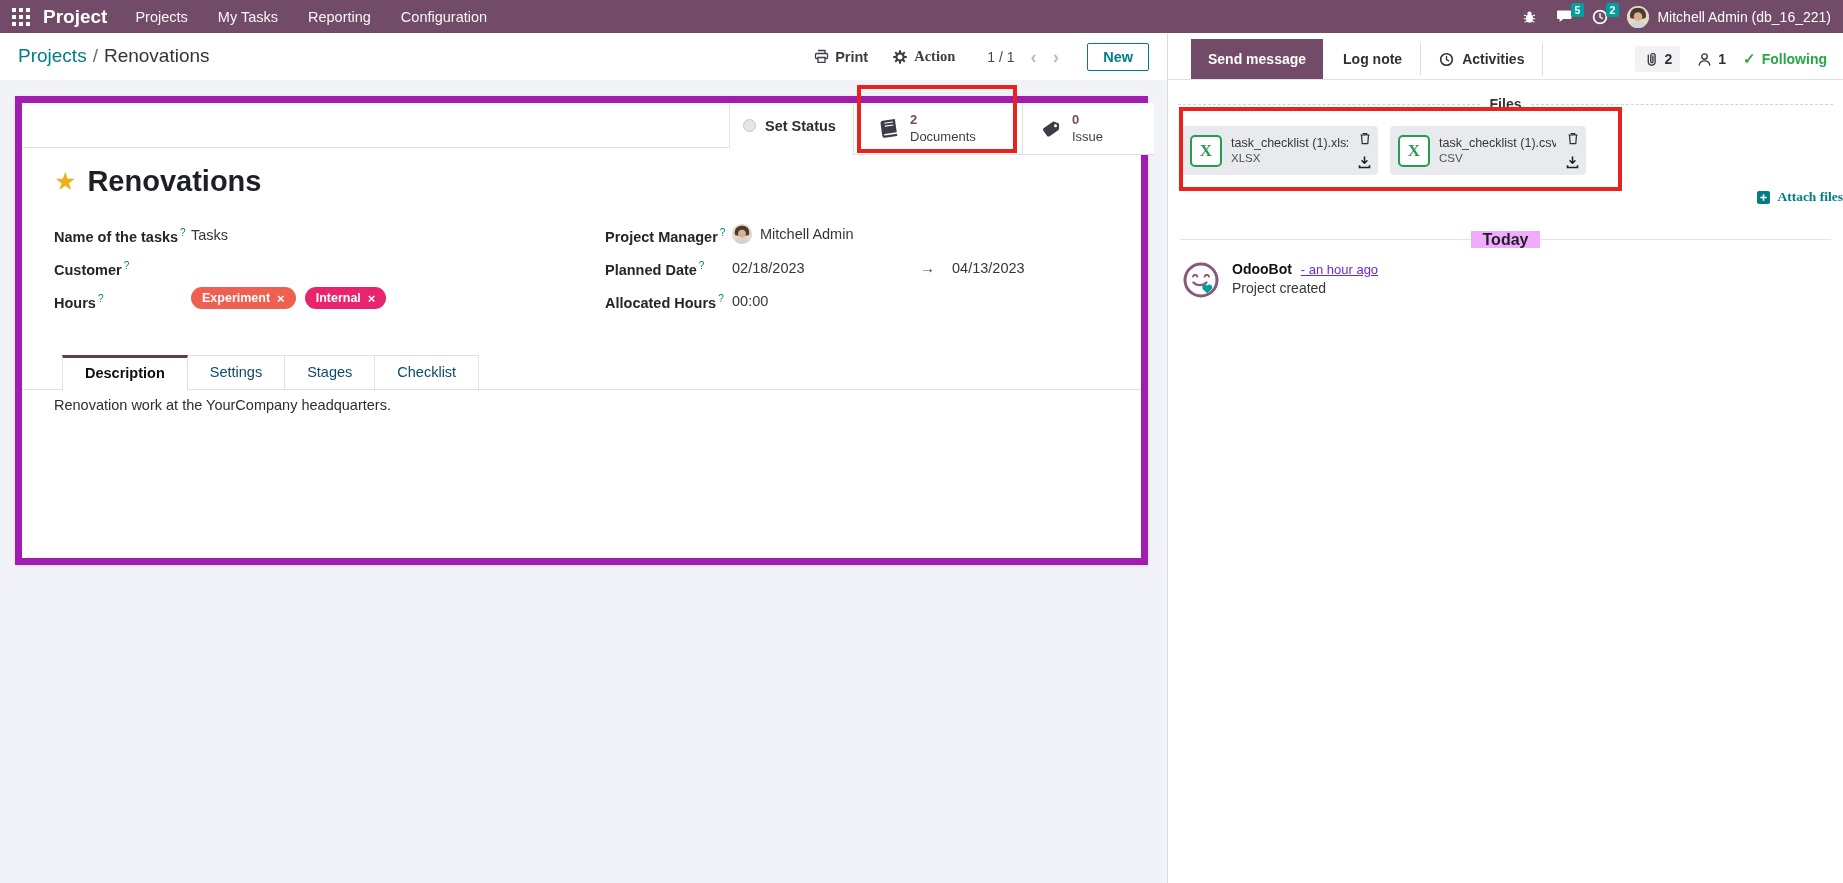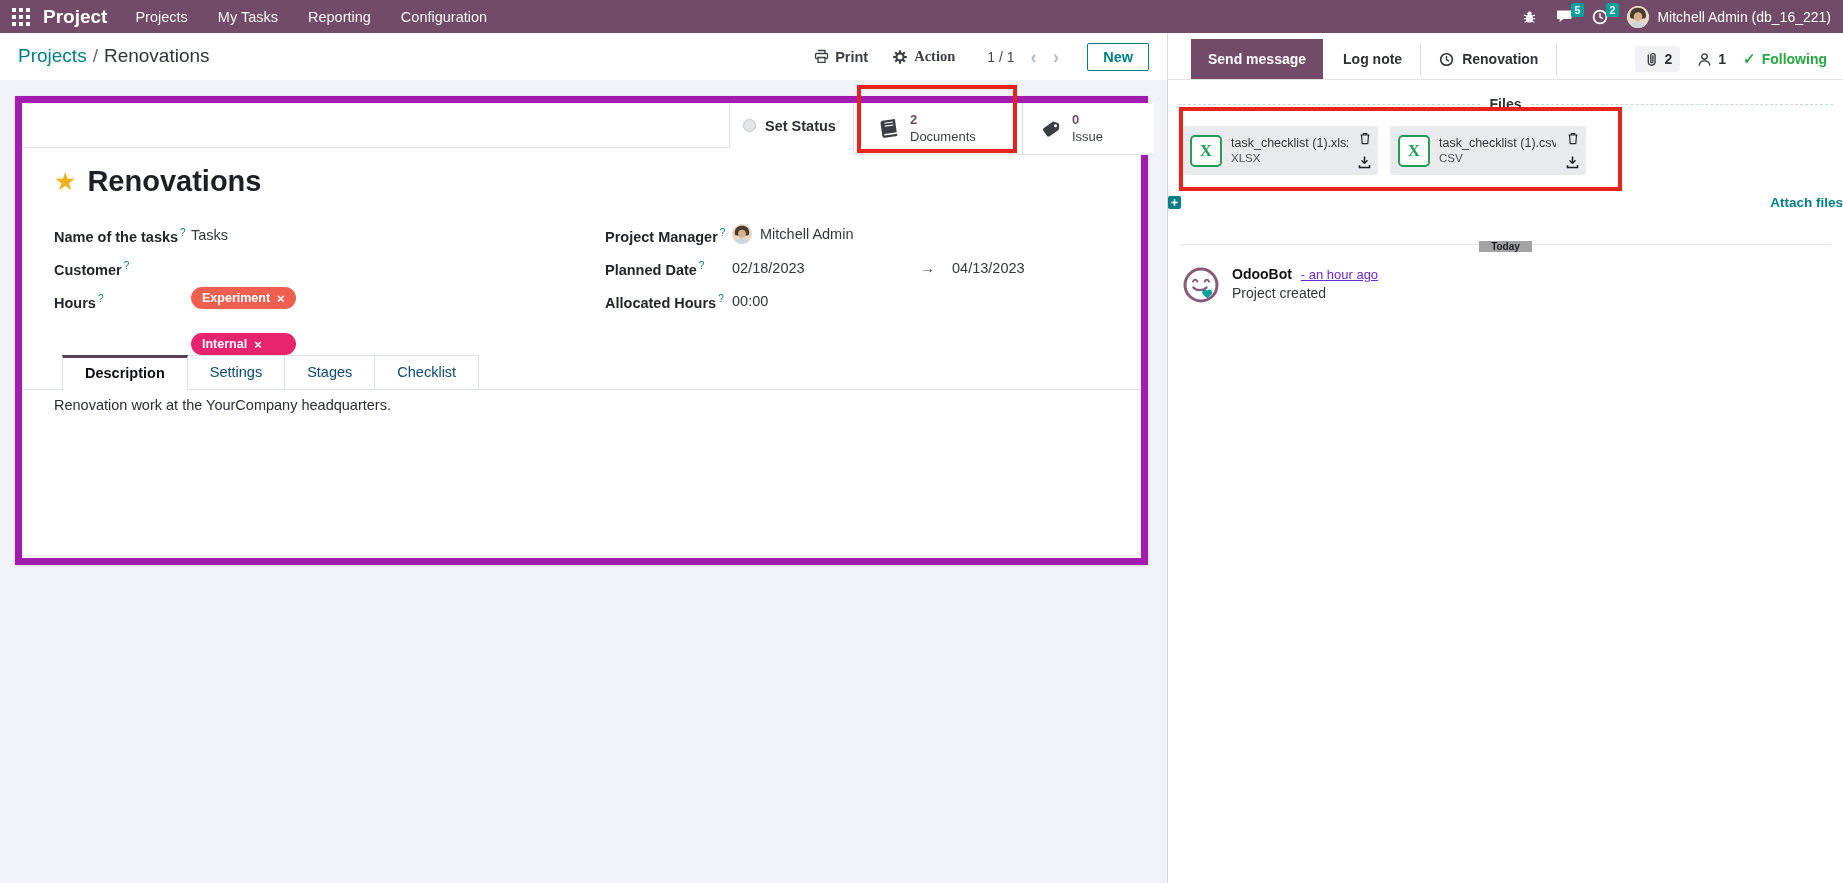--- a/index.html
+++ b/index.html
@@ -73,21 +73,21 @@
   .stat-value { font-size:13px; font-weight:700; color:#714B67; }
   .stat-label { font-size:13px; color:#3b3e45; }
 
   .card-title-row { position:absolute; left:32px; top:62px; display:flex; align-items:center; gap:11px; }
   .fav-star { color:#efb118; font-size:25px; line-height:1; cursor:pointer; }
   .record-title { font-size:29px; font-weight:600; color:#1d1f24; }
 
   .fld-label { position:absolute; font-size:14.5px; font-weight:700; color:#24262b; white-space:nowrap; }
   .fld-label sup { color:#017e84; font-size:10px; font-weight:400; margin-left:2px; cursor:pointer; }
   .fld-value { position:absolute; font-size:14.5px; color:#33363c; white-space:nowrap; }
-  .tag-row { position:absolute; left:169px; top:184px; display:flex; gap:24px;flex-direction:column; }
+  .tag-row { position:absolute; left:169px; top:184px; display:flex; gap:9px; }
   .tag-pill {
     color:#fff; font-size:12.5px; font-weight:700; padding:4px 11px; border-radius:12px;
     display:flex; align-items:center; gap:7px; cursor:pointer;
   }
   .tag-x { font-size:13px; line-height:1; cursor:pointer; }
   .pm-chip { display:flex; align-items:center; gap:8px; cursor:pointer; }
   .avatar-xs { width:20px; height:20px; border-radius:50%; overflow:hidden; background:#e8d7c3; }
   .date-arrow { color:#43464d; font-size:15px; }
 
   .tabs { position:absolute; left:0; top:252px; width:100%; height:35px; border-bottom:1px solid #dee2e6; display:flex; padding-left:40px; }
@@ -133,25 +133,25 @@
     width:32px; height:32px; background:#fff; border:2px solid #259c52; border-radius:5px;
     color:#259c52; font-weight:700; font-size:17px; font-family:"Liberation Serif", serif;
     display:flex; align-items:center; justify-content:center; flex:none;
   }
   .att-meta { overflow:hidden; line-height:1.3; }
   .att-name { font-size:12.5px; color:#33363c; white-space:nowrap; }
   .att-type { font-size:11.5px; color:#4b4f57; }
   .att-trash { position:absolute; top:6px; right:7px; cursor:pointer; }
   .att-dl { position:absolute; bottom:6px; right:7px; cursor:pointer; }
 
-  .attach-link { margin-top:20px; display:flex; justify-content:space-between; align-items:center; gap:7px; color:#017e84; font-weight:700; font-size:13.5px; cursor:pointer; }
+  .attach-link { margin-top:14px; display:flex; justify-content:flex-end; align-items:center; gap:7px; color:#017e84; font-weight:700; font-size:13.5px; cursor:pointer;font-family:Liberation Serif, serif; }
 
   .today-divider { position:relative; margin-top:26px; height:16px; text-align:center; }
   .today-divider::before { content:""; position:absolute; left:12px; right:12px; top:8px; border-top:1px solid #e2e3e7; }
-  .today-label { position:relative; background:#a3a3a3; padding:0 12px; font-weight:700; font-size:10px; color:#1d1f24; }
+  .today-label { position:relative; background:#f0abfc; padding:0 12px; font-weight:700; font-size:16px; color:#1d1f24; }
 
   .message { display:flex; gap:12px; padding:14px 16px 0 14px; }
   .avatar-bot { width:38px; height:38px; flex:none; }
   .msg-head { font-size:14px; }
   .msg-author { font-weight:700; color:#111; }
   .msg-time { color:#6d28d9; font-size:13px; margin-left:5px;text-decoration:underline; }
   .msg-body { font-size:14px; color:#33363c; margin-top:3px; }
 
   
   .anno { position:absolute; border:4px solid #e8231d; z-index:50; pointer-events:none; }
@@ -344,21 +344,21 @@
 <div class="chatter">
   <div class="chatter-tabs">
     <span class="ct-send">Send message</span>
     <span class="ct-plain ct-log">Log note</span>
     <span class="ct-sep"></span>
     <span class="ct-plain">
       <svg width="15" height="15" viewBox="0 0 16 16">
         <circle cx="8" cy="8" r="6.2" fill="none" stroke="#2f3136" stroke-width="1.7"></circle>
         <path d="M8 4.8v3.4l2.3 1.2" stroke="#2f3136" stroke-width="1.4" fill="none" stroke-linecap="round"></path>
       </svg>
-      <span>Renovation</span>
+      <span>Activities</span>
     </span>
     <span class="ct-sep"></span>
     <div class="ct-right">
       <span class="ct-attach">
         <svg width="16" height="16" viewBox="0 0 16 16">
           <path d="M5.3 4.2v6.6a3.4 3.4 0 0 0 6.8 0V4.8a2.15 2.15 0 0 0-4.3 0v6a1.05 1.05 0 0 0 2.1 0V5" fill="none" stroke="#3b3e45" stroke-width="1.4" stroke-linecap="round"></path>
         </svg>
         <span>2</span>
       </span>
       <span class="ct-followers">

